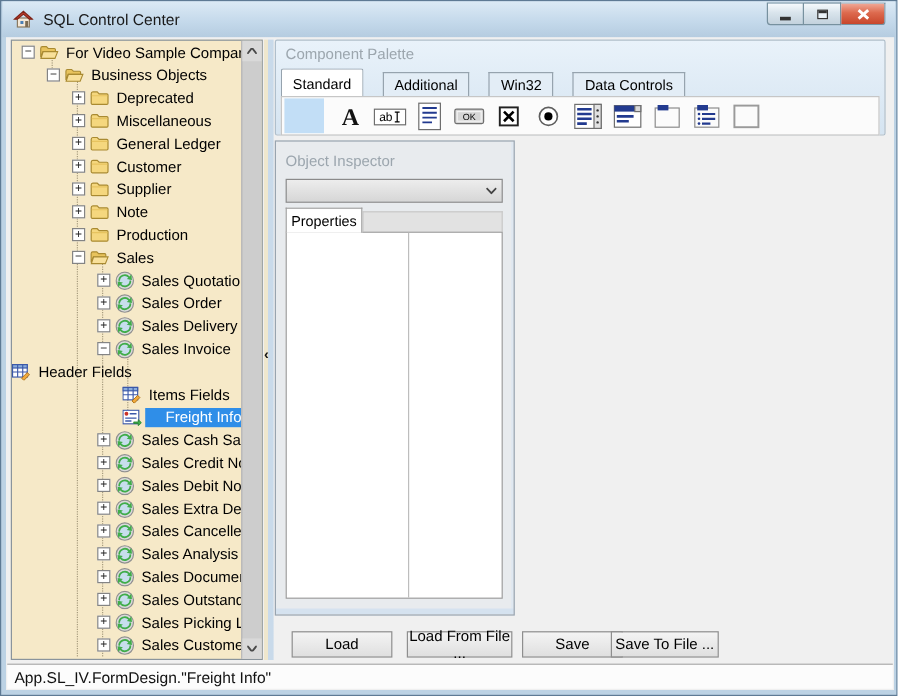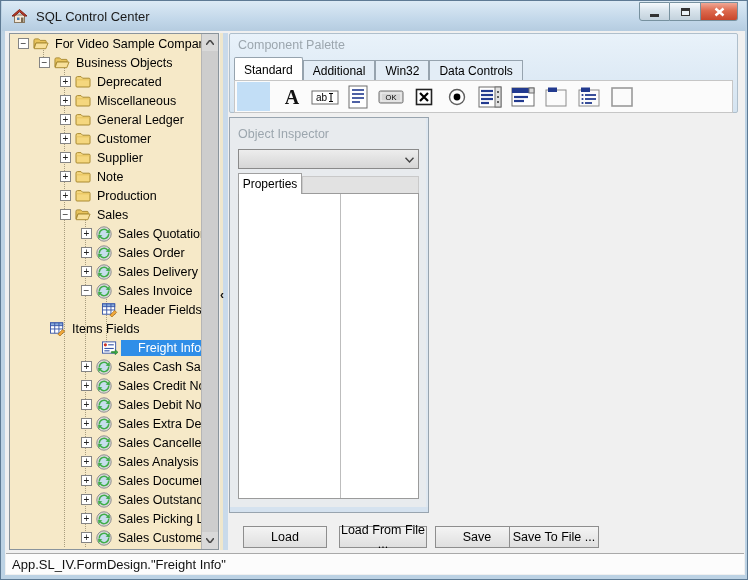--- a/index.html
+++ b/index.html
@@ -46,21 +46,21 @@
   .splitter { position:absolute; left:219px; top:32px; width:8px; height:517px;
     background:linear-gradient(90deg,#EFE7CD 0 3px,#C9DAEA 3px); }
   .splitter-arrow { position:absolute; left:0px; top:255px; font-size:12px; font-weight:bold; color:#111; }
 
   
   .palette-box { position:absolute; left:228px; top:32px; width:509px; height:80px;
     background:linear-gradient(#E9F2FA,#D5E4F1); border:1px solid #AFBFCC; border-radius:2px; }
   .palette-title { position:absolute; left:8px; top:4px; font-size:12.5px; color:#9CA6AE; }
   .palette-tabs { position:absolute; left:4px; top:23px; height:23px; display:flex; align-items:flex-end; }
   .ptab { font-size:12px; color:#000; padding:3px 9px 3px 9px; border:1px solid #96A3AE; border-bottom:none;
-    background:#E3EDF6; height:20px; margin-right:0px; }
+    background:#E3EDF6; height:20px; margin-right:16px; }
   .ptab.active { background:#FFFFFF; height:23px; padding-top:5px; position:relative; z-index:2;
     border-radius:2px 2px 0 0; }
   .palette-toolbar { position:absolute; left:4px; top:46px; right:4px; height:33px;
     background:#FBFBFB; border:1px solid #C6C6C6; display:flex; align-items:center; padding-left:2px; }
   .tool-cell { width:28px; height:28px; display:flex; align-items:center; justify-content:center; margin-right:5px; }
   .tool-cell.pointer { width:33px; height:29px; background:#C2DEF6; margin-right:8px; }
 
   
   .inspector { position:absolute; left:228px; top:116px; width:200px; height:396px;
     background:#E8EBEE; border:1px solid #98A4AF; box-shadow:inset 0 -5px 0 #D5E2EF, inset -2px 0 0 #DFE8F1; }
@@ -270,34 +270,34 @@
           <span class="ticon">
             <svg width="16" height="16" viewBox="0 0 16 16">
               <circle cx="8" cy="8" r="7.2" fill="#DADADA" stroke="#8F8F8F"></circle>
               <circle cx="8" cy="8" r="4.6" fill="#C7DEED" stroke="#9FB2C0"></circle>
               <path d="M2.6 8 A5.4 5.4 0 0 1 12 4.4 L13.4 2.6 L14 7.4 L9.6 6.6 L11 5.4 A4 4 0 0 0 4 8 Z" fill="#3FAE49"></path>
               <path d="M13.4 8 A5.4 5.4 0 0 1 4 11.6 L2.6 13.4 L2 8.6 L6.4 9.4 L5 10.6 A4 4 0 0 0 12 8 Z" fill="#3FAE49"></path>
             </svg>
           </span>
           <span class="tlabel">Sales Invoice</span>
         </div>
-        <div class="trow" style="padding-left: 92px;">
+        <div class="trow" style="">
           <span class="ticon">
             <svg width="17" height="15" viewBox="0 0 17 15">
               <rect x="0.5" y="1.5" width="13" height="11" fill="#fff" stroke="#3A57A8"></rect>
               <rect x="0.5" y="1.5" width="13" height="3" fill="#8AADDC" stroke="#3A57A8"></rect>
               <line x1="5" y1="1.5" x2="5" y2="12.5" stroke="#3A57A8"></line>
               <line x1="9.5" y1="1.5" x2="9.5" y2="12.5" stroke="#3A57A8"></line>
               <line x1="0.5" y1="8" x2="13.5" y2="8" stroke="#3A57A8"></line>
               <path d="M8.5 13.5 L13.5 8.5 L15.5 10.5 L10.5 15.5 Z" fill="#F2A93B" stroke="#A86E14" stroke-width="0.8"></path>
             </svg>
           </span>
           <span class="tlabel">Header Fields</span>
         </div>
-        <div class="trow" style="padding-left: 40px;">
+        <div class="trow" style="padding-left: 92px;">
           <span class="ticon">
             <svg width="17" height="15" viewBox="0 0 17 15">
               <rect x="0.5" y="1.5" width="13" height="11" fill="#fff" stroke="#3A57A8"></rect>
               <rect x="0.5" y="1.5" width="13" height="3" fill="#8AADDC" stroke="#3A57A8"></rect>
               <line x1="5" y1="1.5" x2="5" y2="12.5" stroke="#3A57A8"></line>
               <line x1="9.5" y1="1.5" x2="9.5" y2="12.5" stroke="#3A57A8"></line>
               <line x1="0.5" y1="8" x2="13.5" y2="8" stroke="#3A57A8"></line>
               <path d="M8.5 13.5 L13.5 8.5 L15.5 10.5 L10.5 15.5 Z" fill="#F2A93B" stroke="#A86E14" stroke-width="0.8"></path>
             </svg>
           </span>

